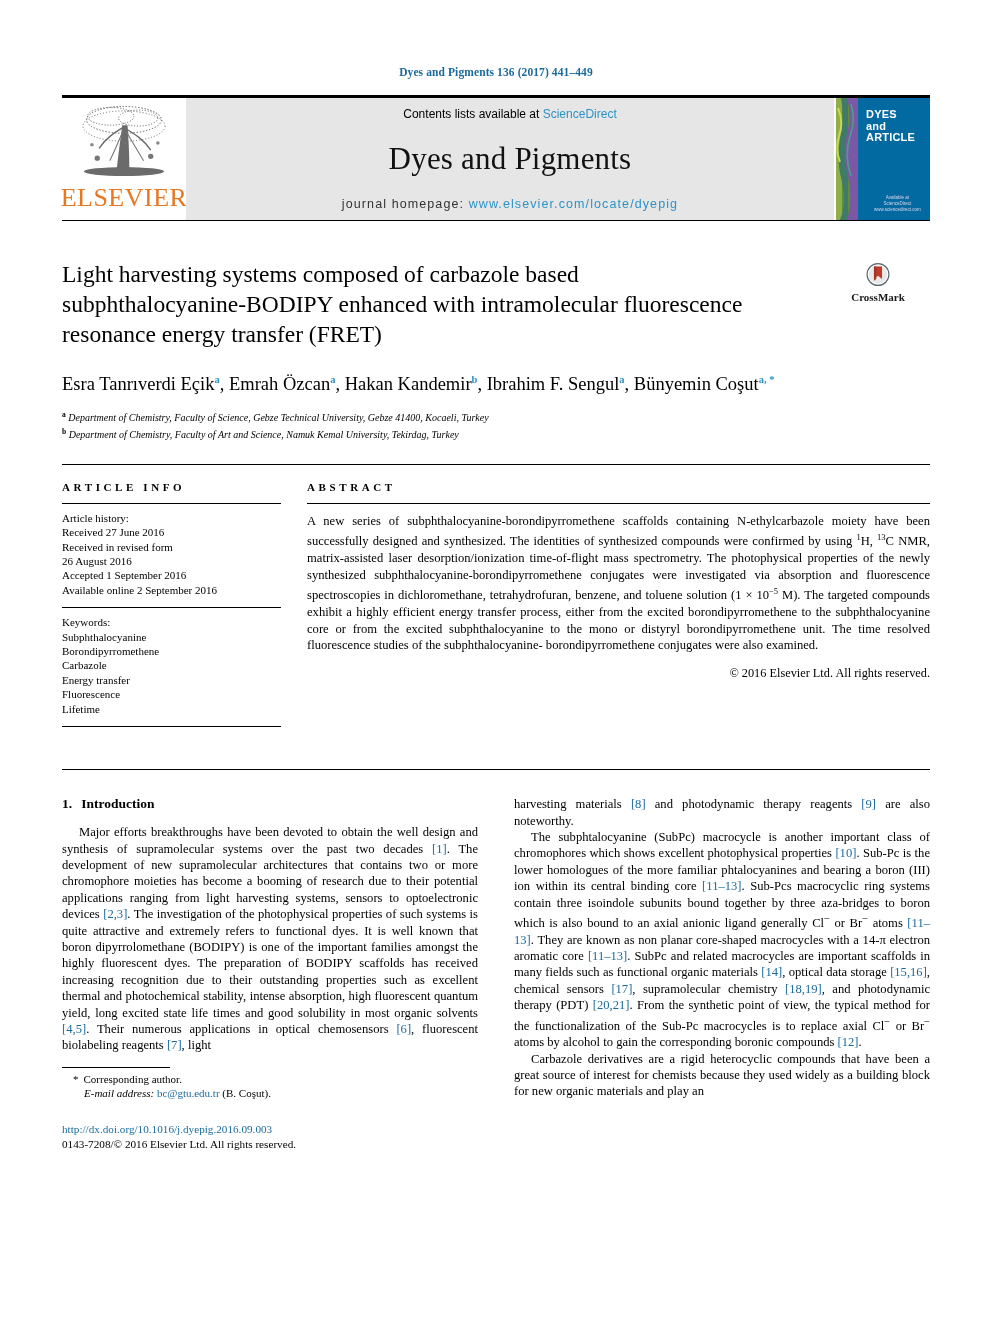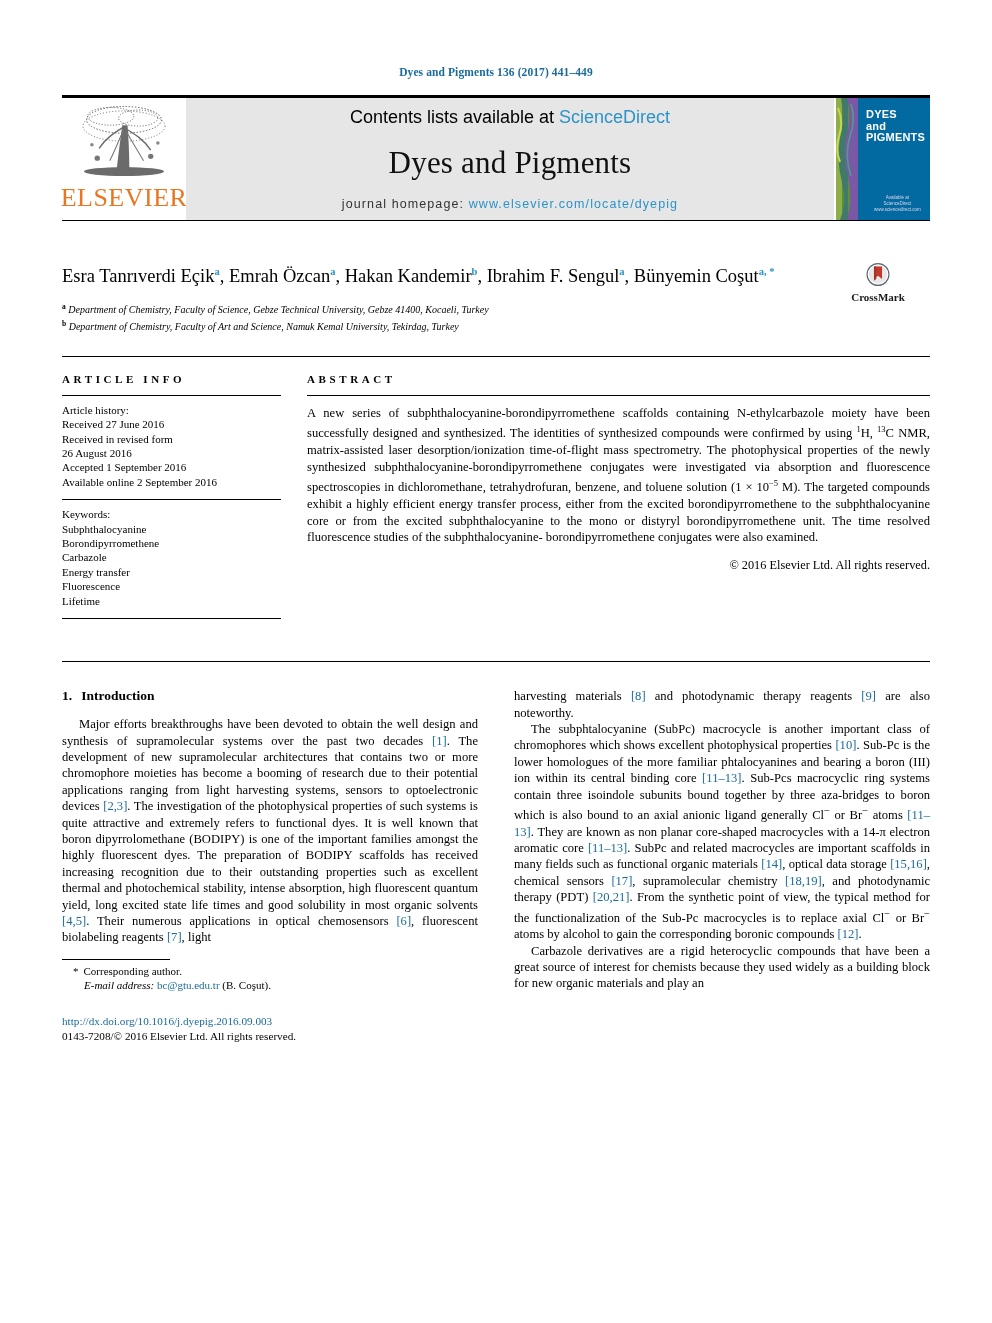--- a/index.html
+++ b/index.html
@@ -70,21 +70,21 @@
     background: #e6e6e6;
     display: flex;
     flex-direction: column;
     align-items: center;
     justify-content: space-between;
     padding: 9px 0 9px 0;
     box-sizing: border-box;
   }
   .contents-line {
     font-family: "Liberation Sans", sans-serif;
-    font-size: 18px;
+    font-size: 12px;
     color: #000;
   }
   .contents-line .sd-link {
     color: #2b93c8;
   }
   .journal-title {
     font-family: "Liberation Serif", serif;
     font-size: 31px;
     color: #111;
     letter-spacing: .2px;
@@ -378,33 +378,34 @@
           <rect width="22" height="122" fill="#5e8f3a"></rect>
           <path d="M0 0 h6 v122 h-6 z" fill="#8fae4a"></path>
           <path d="M5 0 q4 20 -1 40 q-4 22 2 44 q5 22 -2 38 h8 V0 z" fill="#3f7a6a"></path>
           <path d="M11 0 q5 18 0 36 q-5 20 1 42 q5 24 -1 44 h11 V0 z" fill="#7b58a5"></path>
           <path d="M2 10 q6 14 1 28 q-4 14 1 26" stroke="#c8d94f" stroke-width="2" fill="none"></path>
           <path d="M15 6 q5 16 -1 32 q-6 20 1 40" stroke="#4c9e8c" stroke-width="1.6" fill="none"></path>
         </svg>
         <div class="cover-title">
           <div>DYES</div>
           <div>and</div>
-          <div>PIGMENTS</div>
+          <div>ARTICLE</div>
         </div>
         <div class="cover-foot">
           <div>Available at</div>
           <div>ScienceDirect</div>
           <div>www.sciencedirect.com</div>
         </div>
       </div>
     </div>
   </div>
   <div class="masthead-rule"></div>
 
   <div class="title-block">
+    <h1 class="article-title">Light harvesting systems composed of carbazole based subphthalocyanine-BODIPY enhanced with intramolecular fluorescence resonance energy transfer (FRET)</h1>
 
     <div class="crossmark">
       <svg class="cm-badge" viewBox="0 0 40 40">
         <circle cx="20" cy="20" r="19" fill="#ffffff" stroke="#5b6670" stroke-width="2"></circle>
         <circle cx="20" cy="20" r="16" fill="#e8e8e8"></circle>
         <path d="M13 6 h14 v22 l-7 -6 l-7 6 z" fill="#c0392b"></path>
         <path d="M13 6 h4 v22 l-4 3 z" fill="#a93226"></path>
       </svg>
       <span class="cm-text">CrossMark</span>
     </div>

